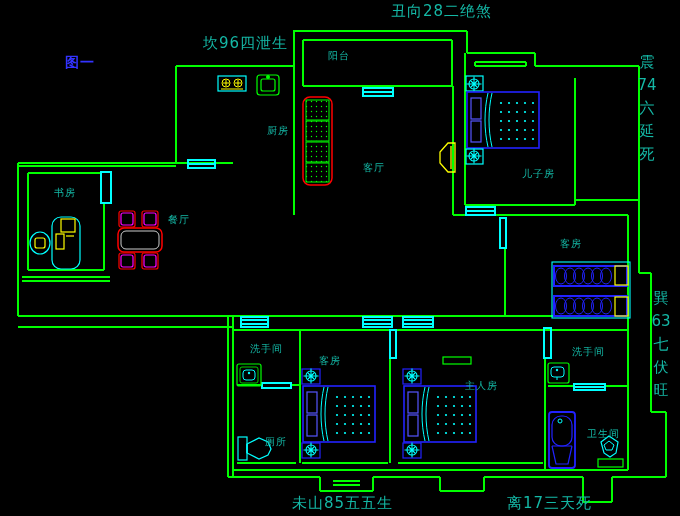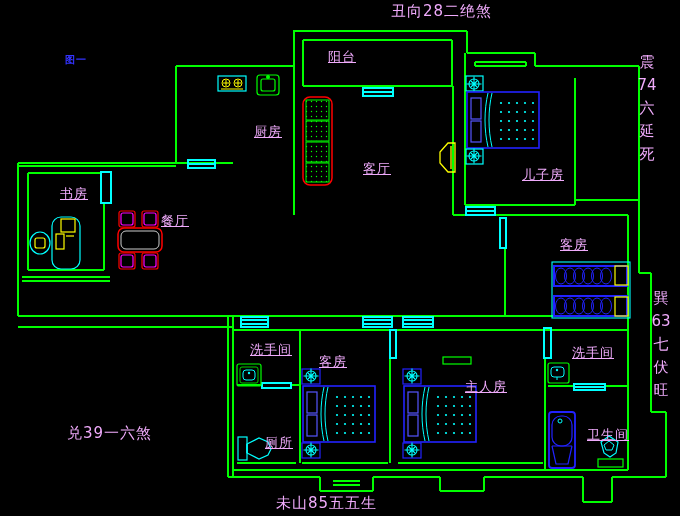--- a/index.html
+++ b/index.html
@@ -1,23 +1,23 @@
 <!DOCTYPE html>
 <html><head>
 <meta charset="utf-8">
 <style>
   html,body{margin:0;padding:0;background:#000;}
   .canvas{position:relative;width:680px;height:516px;background:#000;overflow:hidden;
           font-family:"DejaVu Sans",sans-serif;}
   .canvas svg{position:absolute;left:0;top:0;}
-  .lbl{position:absolute;color:#f0abfc;font-size:15px;line-height:1.15;
+  .lbl{position:absolute;color:#14b8a6;font-size:15px;line-height:1.15;
        letter-spacing:1px;white-space:pre-line;}
-  .room{font-size:13px;letter-spacing:1px;text-decoration:underline;}
+  .room{font-size:10px;letter-spacing:1px;}
   .vert{width:20px;line-height:23px;text-align:center;letter-spacing:0;}
-  .figure{color:#3333ff;font-weight:bold;font-size:10px;}
+  .figure{color:#3333ff;font-weight:bold;font-size:14px;}
 </style>
 </head>
 <body>
 
 <div class="canvas">
 
 <svg width="680" height="516" viewBox="0 0 680 516">
   <defs>
     <pattern id="cdots" width="8" height="9" patternUnits="userSpaceOnUse">
       <circle cx="2" cy="2" r="1.1" fill="#00ffff"></circle>
@@ -219,39 +219,40 @@
     <g>
       <polygon points="609,436 618,442 616,453 610,457 604,453 601,442" stroke="#00ffff" stroke-width="1.2"></polygon>
       <polygon points="609,441 614,445 612,450 606,450 604,445" stroke="#00ffff" stroke-width="1"></polygon>
       <rect x="598" y="459" width="25" height="8" stroke="#00ff00" stroke-width="1.2"></rect>
     </g>
   </g>
 </svg>
 
   <div class="lbl figure" style="left:65px;top:54px">图一</div>
   <div class="lbl" style="left:391px;top:3px">丑向28二绝煞</div>
+  <div class="lbl" style="left:203px;top:35px">坎96四泄生</div>
   <div class="lbl vert" style="left:637px;top:51px">震
 74
 六
 延
 死</div>
   <div class="lbl vert" style="left:651px;top:287px">巽
 63
 七
 伏
 旺</div>
-  <div class="lbl" style="left:67px;top:425px">兑39一六煞</div>
-  <div class="lbl" style="left:276px;top:495px">未山85五五生</div>
+  <div class="lbl" style="left:292px;top:495px">未山85五五生</div>
+  <div class="lbl" style="left:507px;top:495px">离17三天死</div>
 
   <div class="lbl room" style="left:328px;top:50px">阳台</div>
-  <div class="lbl room" style="left:254px;top:125px">厨房</div>
+  <div class="lbl room" style="left:267px;top:125px">厨房</div>
   <div class="lbl room" style="left:363px;top:162px">客厅</div>
   <div class="lbl room" style="left:522px;top:168px">儿子房</div>
-  <div class="lbl room" style="left:60px;top:187px">书房</div>
-  <div class="lbl room" style="left:161px;top:214px">餐厅</div>
+  <div class="lbl room" style="left:54px;top:187px">书房</div>
+  <div class="lbl room" style="left:168px;top:214px">餐厅</div>
   <div class="lbl room" style="left:560px;top:238px">客房</div>
   <div class="lbl room" style="left:250px;top:343px">洗手间</div>
   <div class="lbl room" style="left:319px;top:355px">客房</div>
   <div class="lbl room" style="left:465px;top:380px">主人房</div>
   <div class="lbl room" style="left:572px;top:346px">洗手间</div>
   <div class="lbl room" style="left:265px;top:436px">厕所</div>
   <div class="lbl room" style="left:587px;top:428px">卫生间</div>
 </div>
 
 </body></html>

